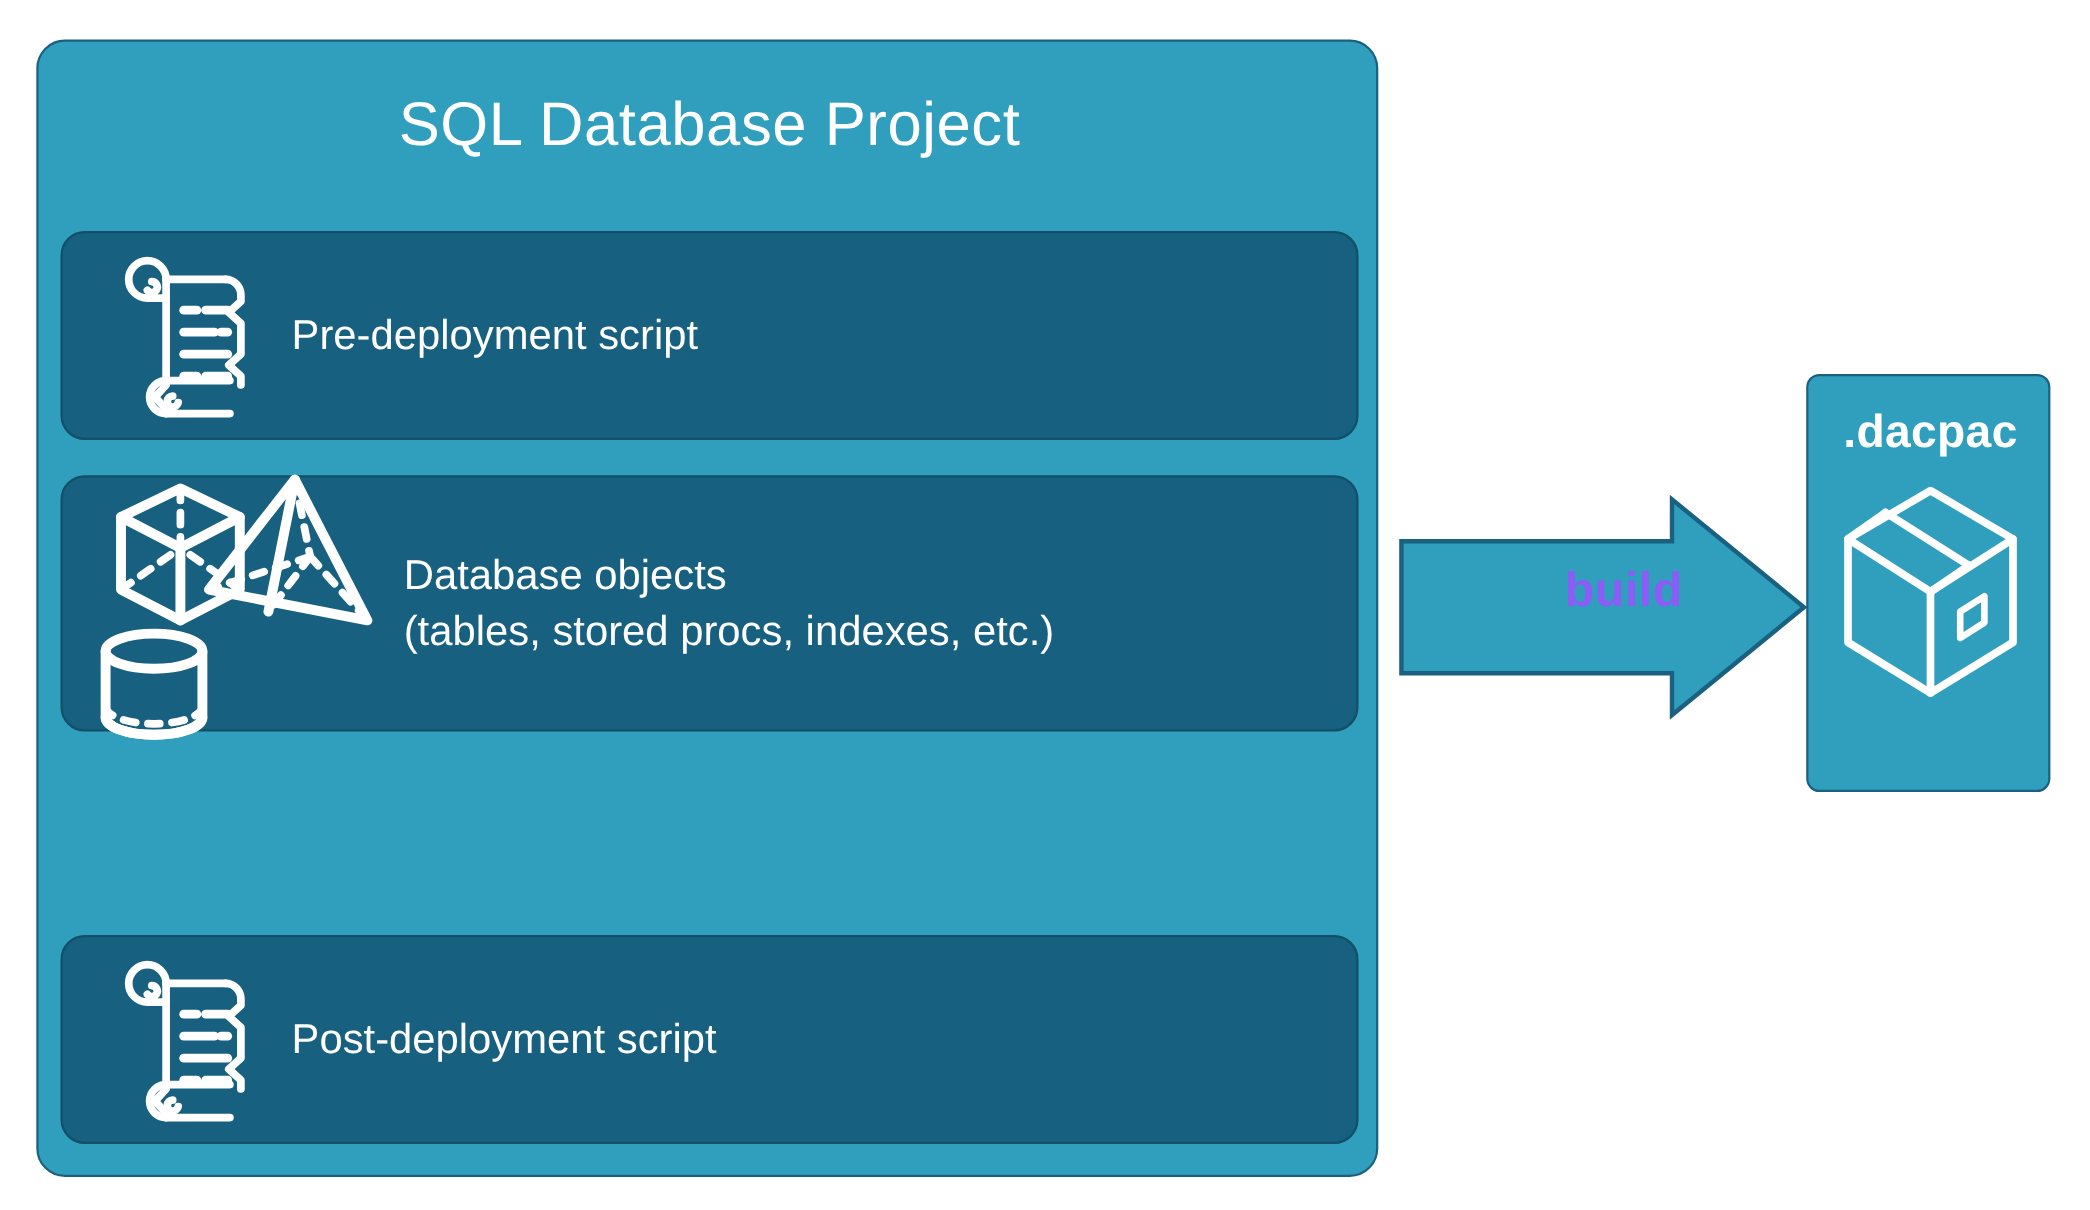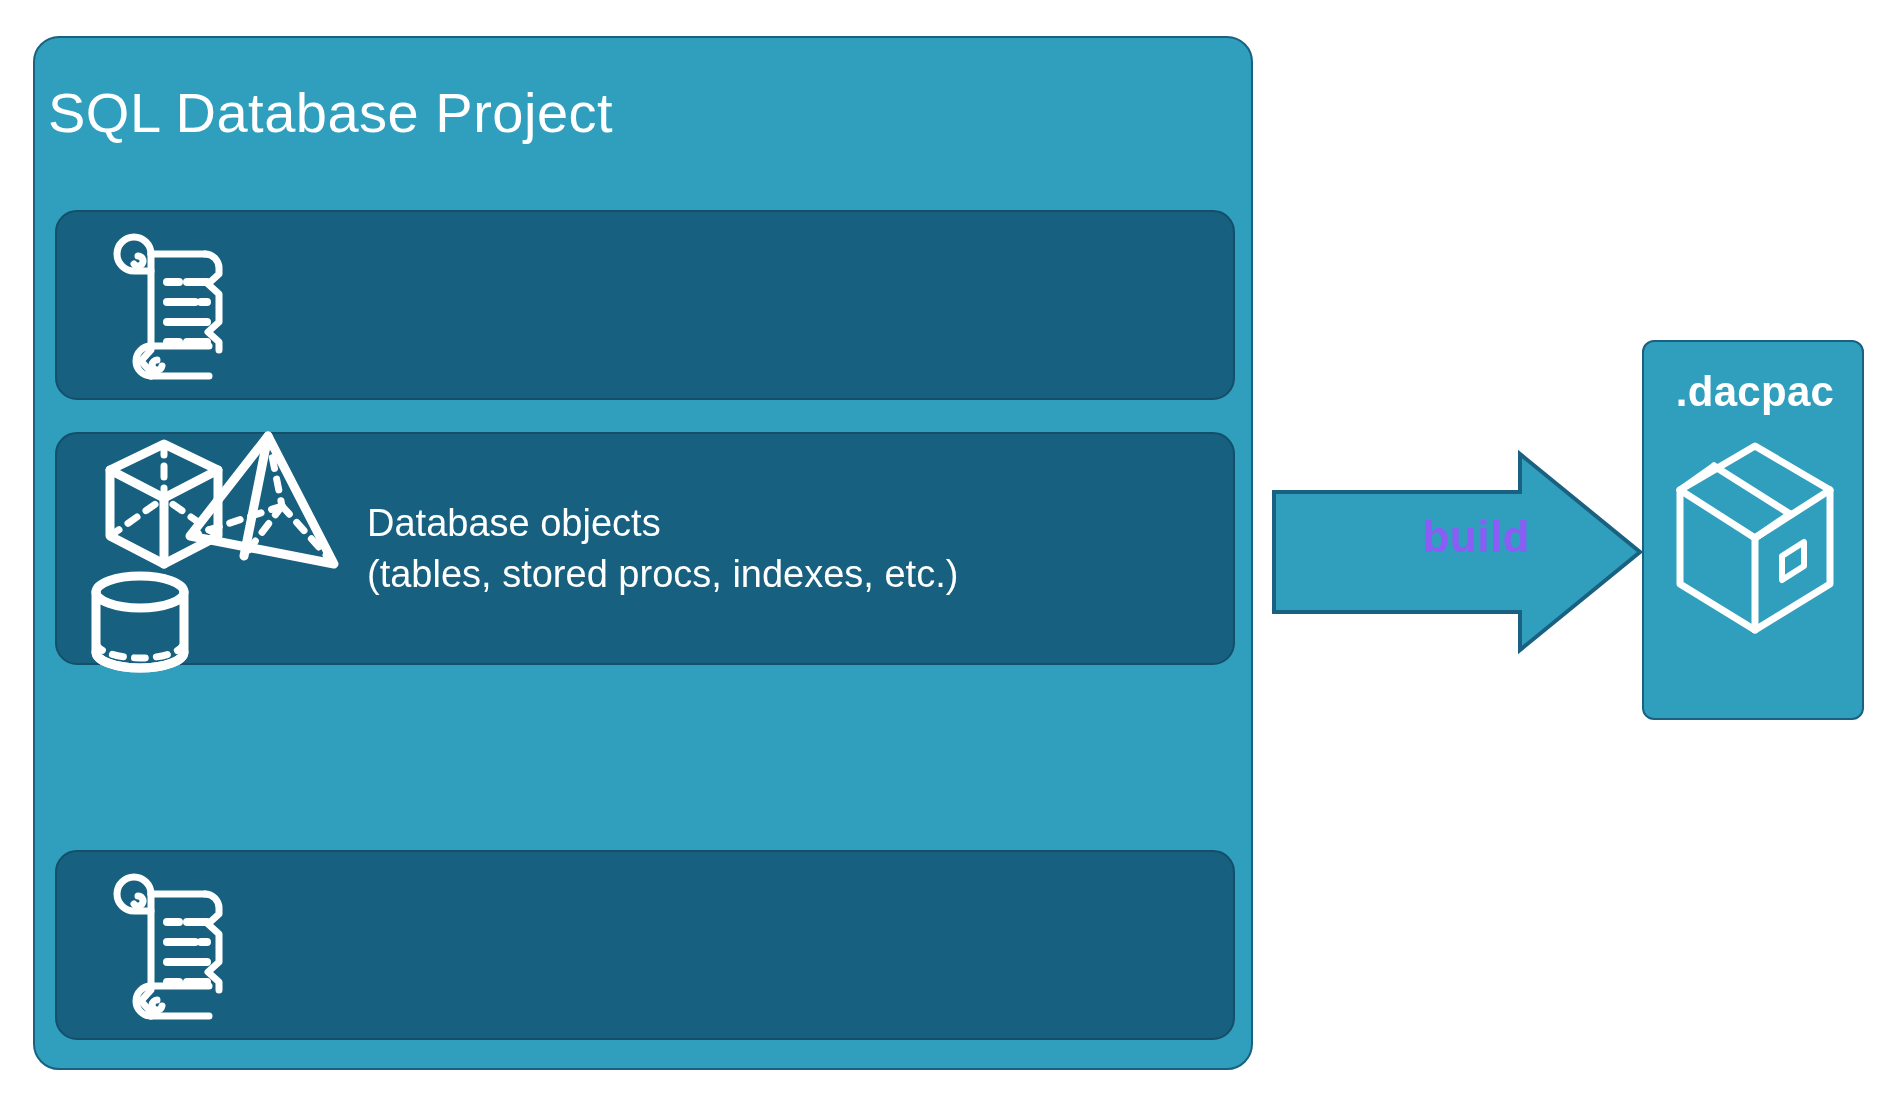--- a/index.html
+++ b/index.html
@@ -30,27 +30,26 @@
     background: #2F9FBD;
     border: 2px solid #1A6181;
     border-radius: 26px;
     box-sizing: border-box;
   }
   .project-title {
     position: absolute;
     left: 0;
     top: 44px;
     width: 1220px;
-    text-align: left;
+    text-align: center;
     color: #ffffff;
     font-size: 56px;
     font-weight: 400;
     letter-spacing: 0.5px;
     line-height: 1.1;
-    margin-left: 13px;
   }
 
   
   .card {
     position: absolute;
     left: 20px;
     width: 1180px;
     background: #17607F;
     border: 2px solid #134F69;
     border-radius: 22px;
@@ -161,20 +160,21 @@
             <path d="M62 52 h12"></path>
             <path d="M82 52 h20"></path>
             <path d="M62 72 h28"></path>
             <path d="M96 72 h6"></path>
             <path d="M62 92 h40"></path>
             <path d="M62 112 h12"></path>
             <path d="M82 112 h20"></path>
           </g>
         </svg>
       </div>
+      <div class="card-label">Pre-deployment script</div>
     </div>
 
     <div class="card card-obj">
       <div class="card-icon card-icon-shapes">
         <svg width="290" height="270" viewBox="0 0 290 270" fill="none" stroke="#ffffff" stroke-width="9" stroke-linecap="round" stroke-linejoin="round">
 
           <g>
             <path d="M38 56 L92 30 L146 56 L146 122 L92 150 L38 122 Z"></path>
             <path d="M38 56 L92 84 L146 56"></path>
             <path d="M92 84 L92 150"></path>
@@ -225,20 +225,21 @@
             <path d="M62 52 h12"></path>
             <path d="M82 52 h20"></path>
             <path d="M62 72 h28"></path>
             <path d="M96 72 h6"></path>
             <path d="M62 92 h40"></path>
             <path d="M62 112 h12"></path>
             <path d="M82 112 h20"></path>
           </g>
         </svg>
       </div>
+      <div class="card-label">Post-deployment script</div>
     </div>
 
   </div>
 
   <div class="build-arrow">
     <svg width="400" height="200" viewBox="0 0 400 200">
       <polygon points="2,40 248,40 248,2 368,100 248,198 248,160 2,160" fill="#2F9FBD" stroke="#1A6181" stroke-width="4" stroke-linejoin="miter"></polygon>
     </svg>
   </div>
   <div class="build-arrow-label">build</div>

